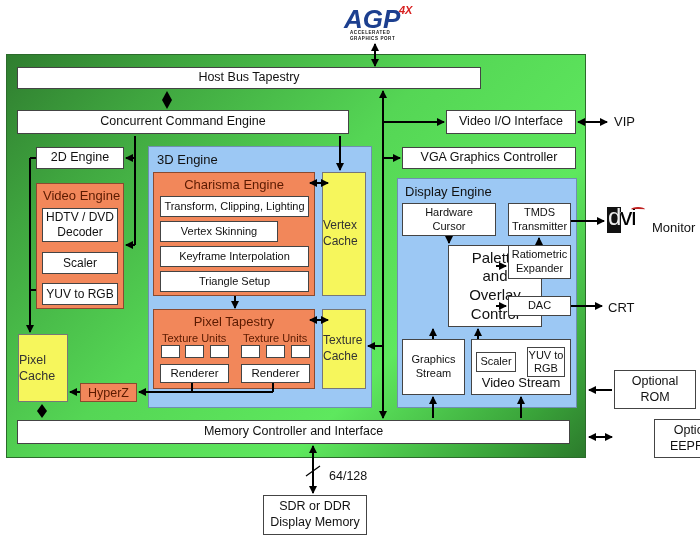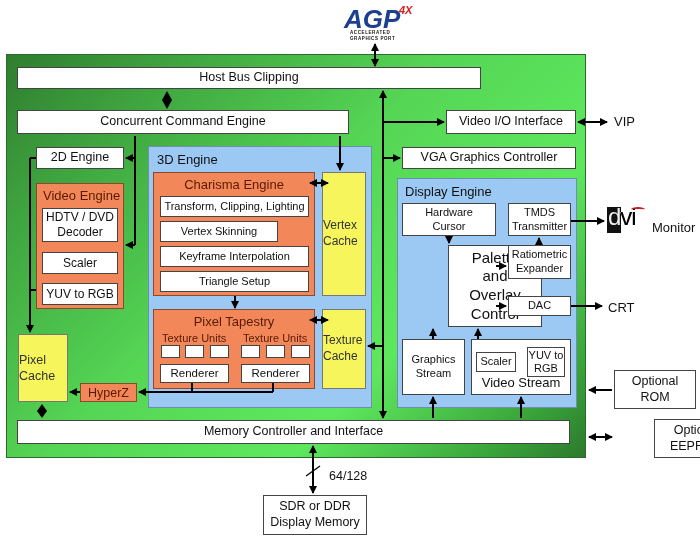--- a/index.html
+++ b/index.html
@@ -30,21 +30,21 @@
     <text x="2" y="26" font-family="Liberation Sans, sans-serif" font-weight="bold" font-style="italic" font-size="26" fill="#1c3f8f">AGP</text>
     <text x="57" y="12" font-family="Liberation Sans, sans-serif" font-weight="bold" font-style="italic" font-size="11" fill="#d82020">4X</text>
     <text x="8" y="32" font-family="Liberation Sans, sans-serif" font-weight="bold" font-size="4.5" fill="#111" letter-spacing="0.6">ACCELERATED</text>
     <text x="8" y="37.5" font-family="Liberation Sans, sans-serif" font-weight="bold" font-size="4.5" fill="#111" letter-spacing="0.6">GRAPHICS PORT</text>
   </svg>
 </div>
 
 <div class="chip" style="left:6px; top:54px; width:580px; height:404px;"></div>
 
 <div class="wbox" style="left:17px; top:67px; width:464px; height:22px;">
-  <span>Host Bus Clipping</span>
+  <span>Host Bus Tapestry</span>
 </div>
 
 <div class="wbox" style="left:17px; top:110px; width:332px; height:24px;">
   <span>Concurrent Command Engine</span>
 </div>
 
 <div class="wbox" style="left:36px; top:147px; width:88px; height:22px;">
   <span>2D Engine</span>
 </div>
 

